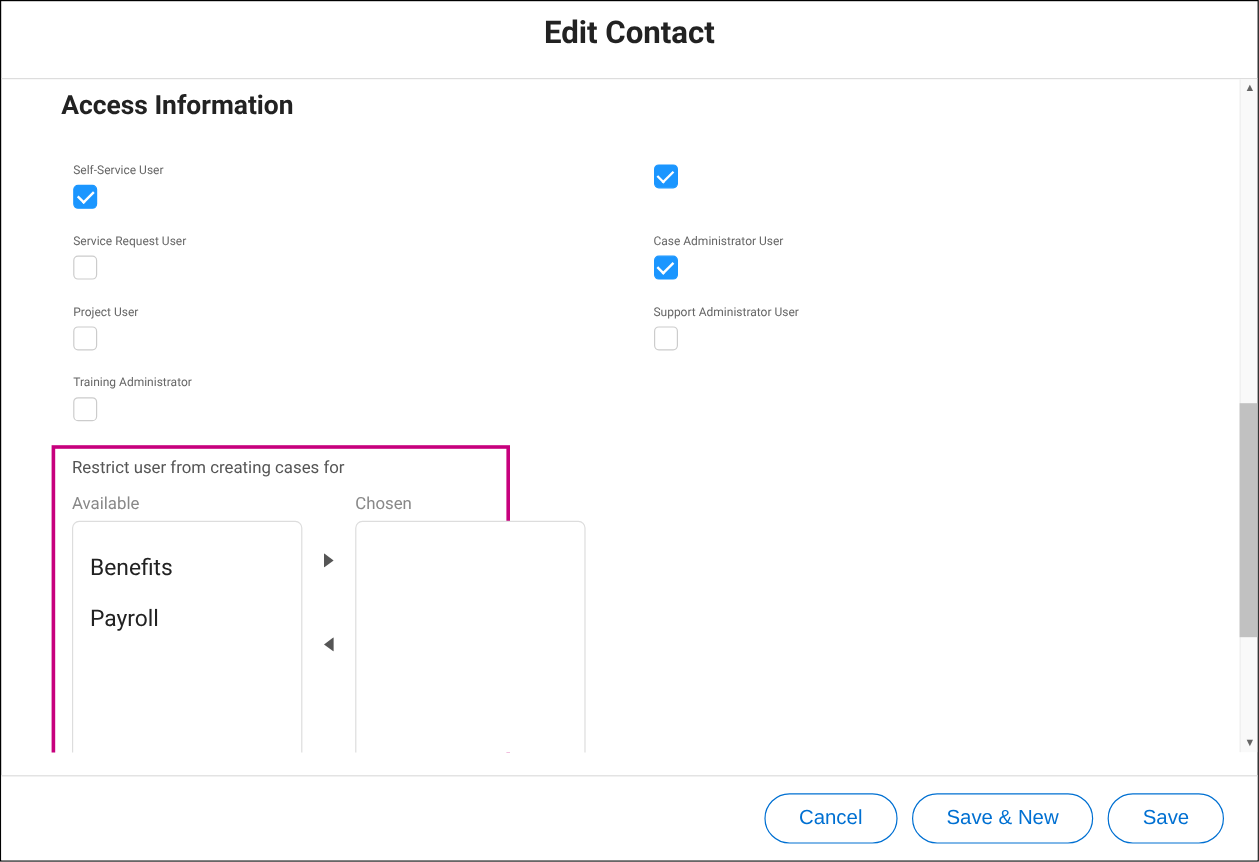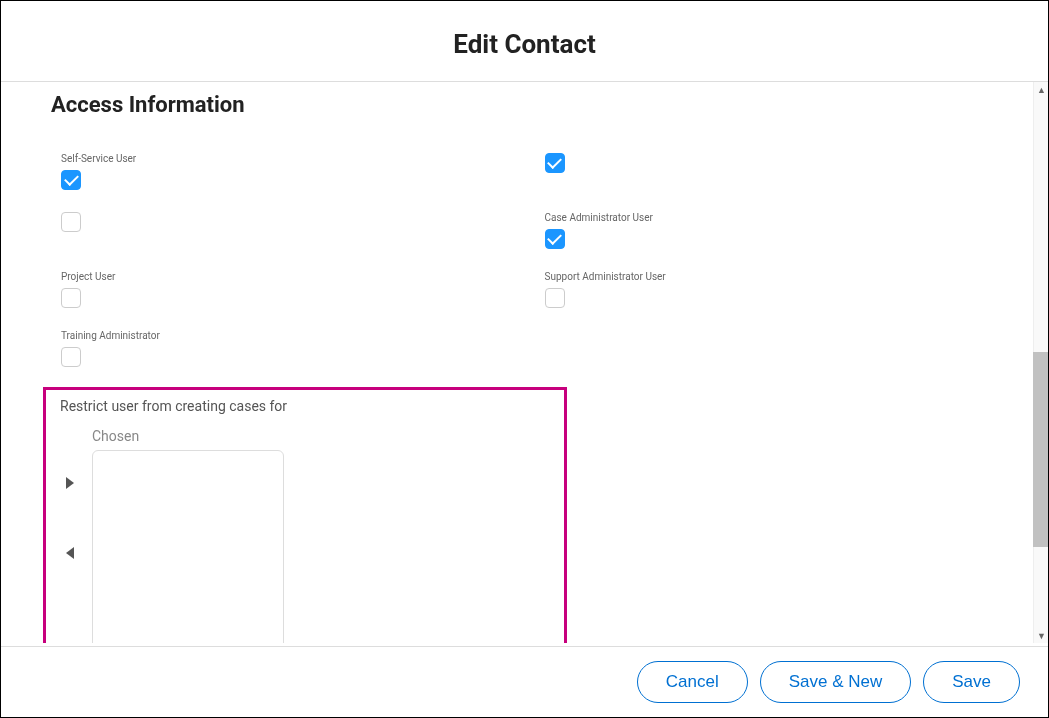--- a/index.html
+++ b/index.html
@@ -10,21 +10,21 @@
     body {
       font-family: -apple-system, BlinkMacSystemFont, "Segoe UI", Roboto, "Helvetica Neue", Arial, sans-serif;
       background: #fff;
       width: 1049px;
       height: 718px;
       position: relative;
       border: 1px solid #000;
     }
     .modal-header {
       text-align: center;
-      padding: 28px 0 22px 0;
+      padding: 12px 0 22px 0;
     }
     .modal-title {
       font-size: 26px;
       font-weight: 700;
       color: #222;
     }
     .divider {
       border-top: 1px solid #ddd;
     }
     .content-wrapper {
@@ -114,21 +114,21 @@
       height: 6px;
       border-left: 2.5px solid #fff;
       border-bottom: 2.5px solid #fff;
       transform: rotate(-45deg) translate(1px, -1px);
     }
     .highlight-box {
       border: 3px solid #c7007d;
       margin-top: 20px;
       margin-left: -8px;
       padding: 8px 14px 14px 14px;
-      width: 524px;
+      width: 382px;
     }
     .restrict-label {
       font-size: 14px;
       color: #555;
       margin-bottom: 14px;
     }
     .dual-list {
       display: flex;
       align-items: flex-start;
       gap: 12px;
@@ -211,20 +211,21 @@
 
       <div class="field">
         <span class="field-label">Self-Service User</span>
         <div class="checkbox checked"></div>
       </div>
       <div class="field">
         <div class="checkbox checked"></div>
       </div>
 
       <div class="field">
+        <span class="field-label">Service Request User</span>
         <div class="checkbox"></div>
       </div>
       <div class="field">
         <span class="field-label">Case Administrator User</span>
         <div class="checkbox checked"></div>
       </div>
 
       <div class="field">
         <span class="field-label">Project User</span>
         <div class="checkbox"></div>
@@ -237,20 +238,27 @@
       <div class="field">
         <span class="field-label">Training Administrator</span>
         <div class="checkbox"></div>
       </div>
       <div></div>
     </div>
 
     <div class="highlight-box">
       <div class="restrict-label">Restrict user from creating cases for</div>
       <div class="dual-list">
+        <div class="list-column">
+          <span class="list-label">Available</span>
+          <div class="list-box">
+            <div class="list-item">Benefits</div>
+            <div class="list-item">Payroll</div>
+          </div>
+        </div>
         <div class="arrow-controls">
           <div class="arrow-btn">
             <svg width="10" height="12" viewBox="0 0 10 12">
                 <polygon points="1,0 9,6 1,12" fill="#555"></polygon>
               </svg>
           </div>
           <div class="arrow-btn">
             <svg width="10" height="12" viewBox="0 0 10 12">
                 <polygon points="9,0 1,6 9,12" fill="#555"></polygon>
               </svg>

